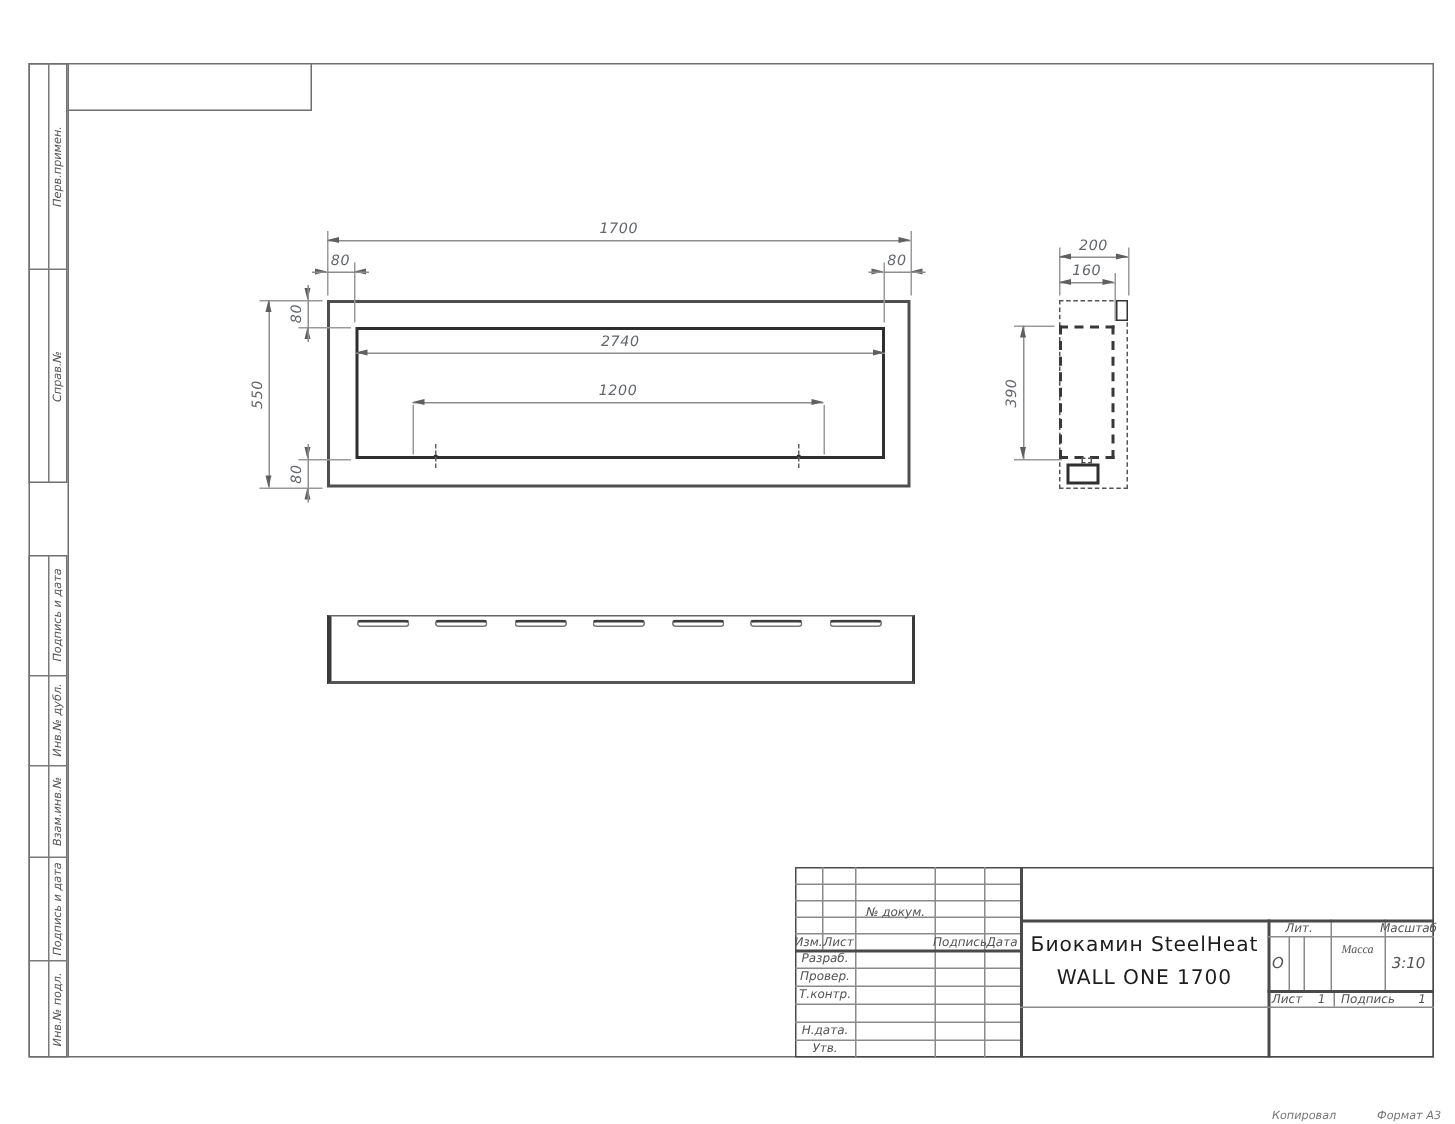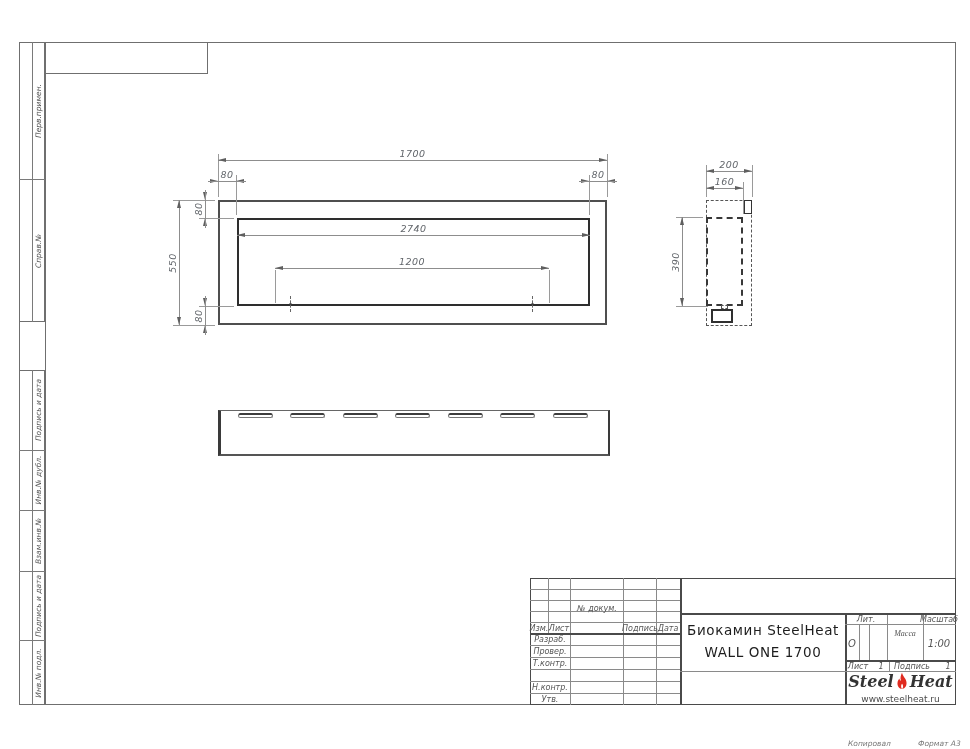--- a/index.html
+++ b/index.html
@@ -82,44 +82,35 @@
   <div class="ln thin" style="left:680px;top:671px;width:276px;height:1.4px;"></div>
 
   <div class="lbl" style="left:539px;top:628px;">Изм.</div>
   <div class="lbl" style="left:559px;top:628px;">Лист</div>
   <div class="lbl" style="left:597px;top:608px;">№ докум.</div>
   <div class="lbl" style="left:640px;top:628px;font-style:italic;">Подпись</div>
   <div class="lbl" style="left:668px;top:628px;">Дата</div>
   <div class="lbl" style="left:550px;top:639px;font-style:italic;">Разраб.</div>
   <div class="lbl" style="left:550px;top:651px;">Провер.</div>
   <div class="lbl" style="left:550px;top:663px;">Т.контр.</div>
-  <div class="lbl" style="left:550px;top:687px;">Н.контр.</div>
+  <div class="lbl" style="left:550px;top:687px;">Н.дата.</div>
   <div class="lbl" style="left:550px;top:699px;">Утв.</div>
   <div class="lbl" style="left:866px;top:619px;">Лит.</div>
   <div class="lbl" style="left:905px;top:633px;font-family:Liberation Serif, serif;">Масса</div>
   <div class="lbl" style="left:939px;top:619px;">Масштаб</div>
   <div class="lbl" style="left:852px;top:643px;font-size:10px;">О</div>
-  <div class="lbl" style="left:939px;top:643px;font-size:10px;">1:00</div>
+  <div class="lbl" style="left:939px;top:643px;font-size:10px;">3:10</div>
   <div class="lbl" style="left:858px;top:666px;">Лист</div>
   <div class="lbl" style="left:881px;top:666px;">1</div>
   <div class="lbl" style="left:912px;top:666px;">Подпись</div>
   <div class="lbl" style="left:948px;top:666px;">1</div>
 
   <div class="title-big" style="left:763px;top:630px;">Биокамин SteelHeat</div>
   <div class="title-big" style="left:763px;top:652px;">WALL ONE 1700</div>
 
-  <div class="abs" style="left:845px;top:671px;width:111px;height:34px;text-align:center;">
-    <div style="position:relative;top:1px;line-height:18px;">
-      <span class="logo-script">Steel</span><span style="display:inline-block;vertical-align:-4px;margin:0 1px;"><svg width="14" height="19" viewBox="0 0 20 27">
-            <path d="M10 1 C11 6.5 16.5 9.5 16.5 15.5 C16.5 20.5 13.4 24 9.9 24 C6.3 24 3.5 20.6 3.5 16.3 C3.5 12.6 5.4 10.4 6.6 9.2 C6.4 11.5 7.4 12.4 8.5 12 C7.1 8 8.4 4.3 10 1 Z" fill="#e02b20"></path>
-            <path d="M9.8 24 C8.1 21.2 8.5 18.6 10.1 16.6 C11.8 18.6 12.1 21.2 10.5 24 Z" fill="#ffffff"></path>
-          </svg></span><span class="logo-script">Heat</span>
-    </div>
-    <div style="font:9px 'DejaVu Sans',sans-serif;color:#4a4a4a;margin-top:0px;">www.steelheat.ru</div>
-  </div>
 
   <div class="footer-txt" style="left:848px;top:708px;">Копировал</div>
   <div class="footer-txt" style="left:918px;top:708px;">Формат А3</div>
 
 <div class="abs" style="left:19px;top:42px;width:26px;height:280px;border:1.2px solid #6f6f6f;box-sizing:border-box;"></div>
     <div class="ln" style="left:31.7px;top:42px;width:1px;height:280px;background:#7a7a7a;"></div>
     <div class="ln" style="left:19px;top:179px;width:26px;height:1px;background:#7a7a7a;"></div>
     <div class="mlbl" style="left:38px;top:110.5px;">Перв.примен.</div>
     <div class="mlbl" style="left:38px;top:250.5px;">Справ.№</div>
     <div class="abs" style="left:19px;top:370px;width:26px;height:335px;border:1.2px solid #6f6f6f;box-sizing:border-box;"></div>

